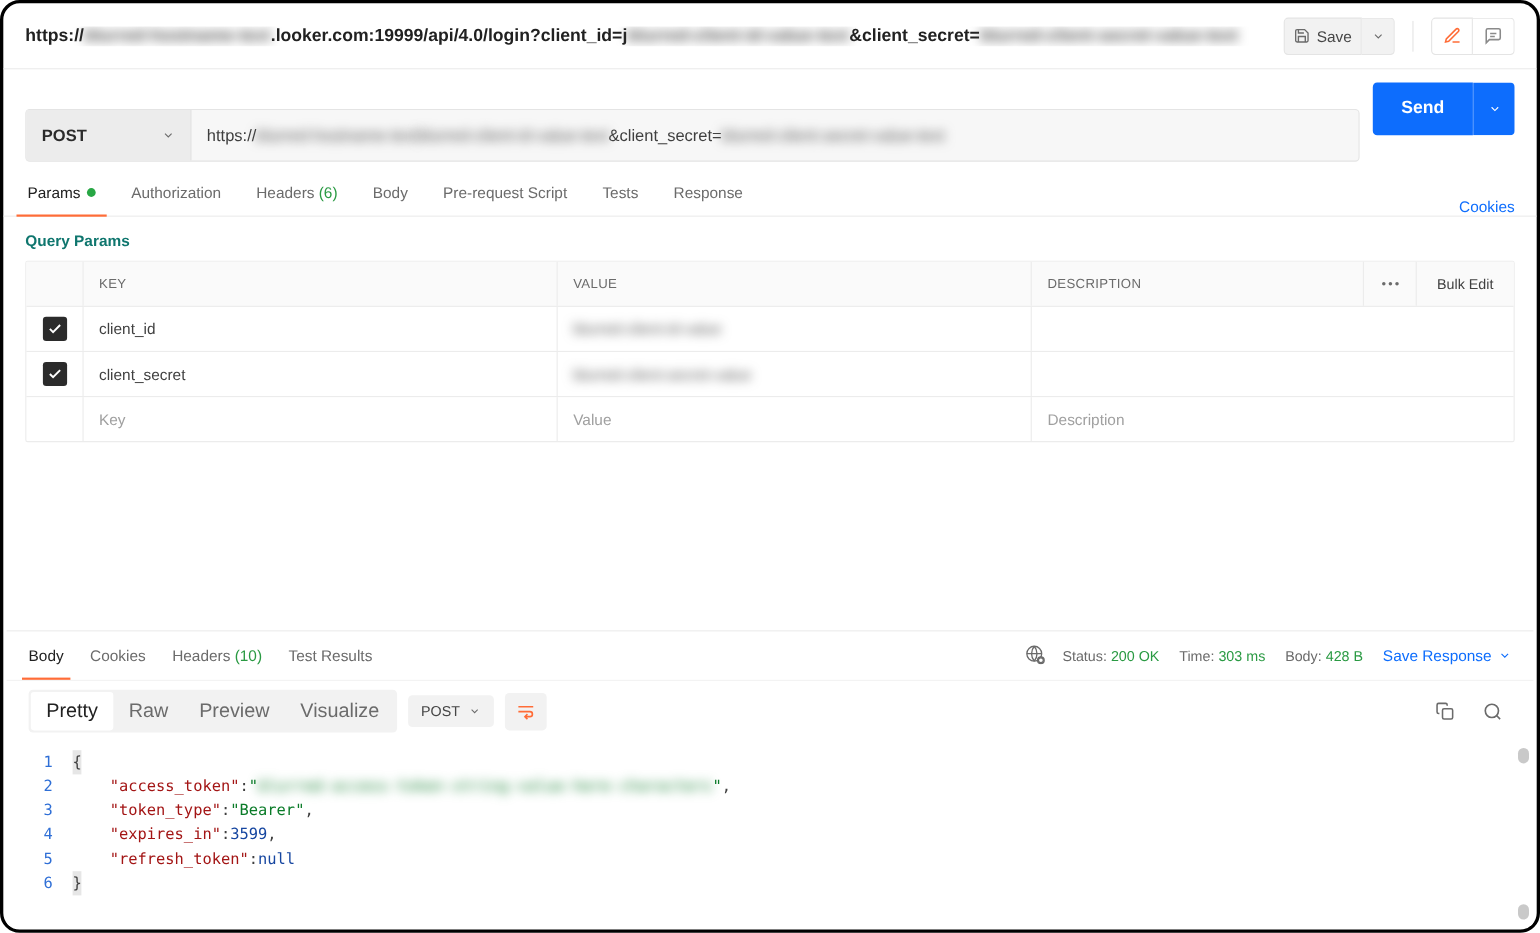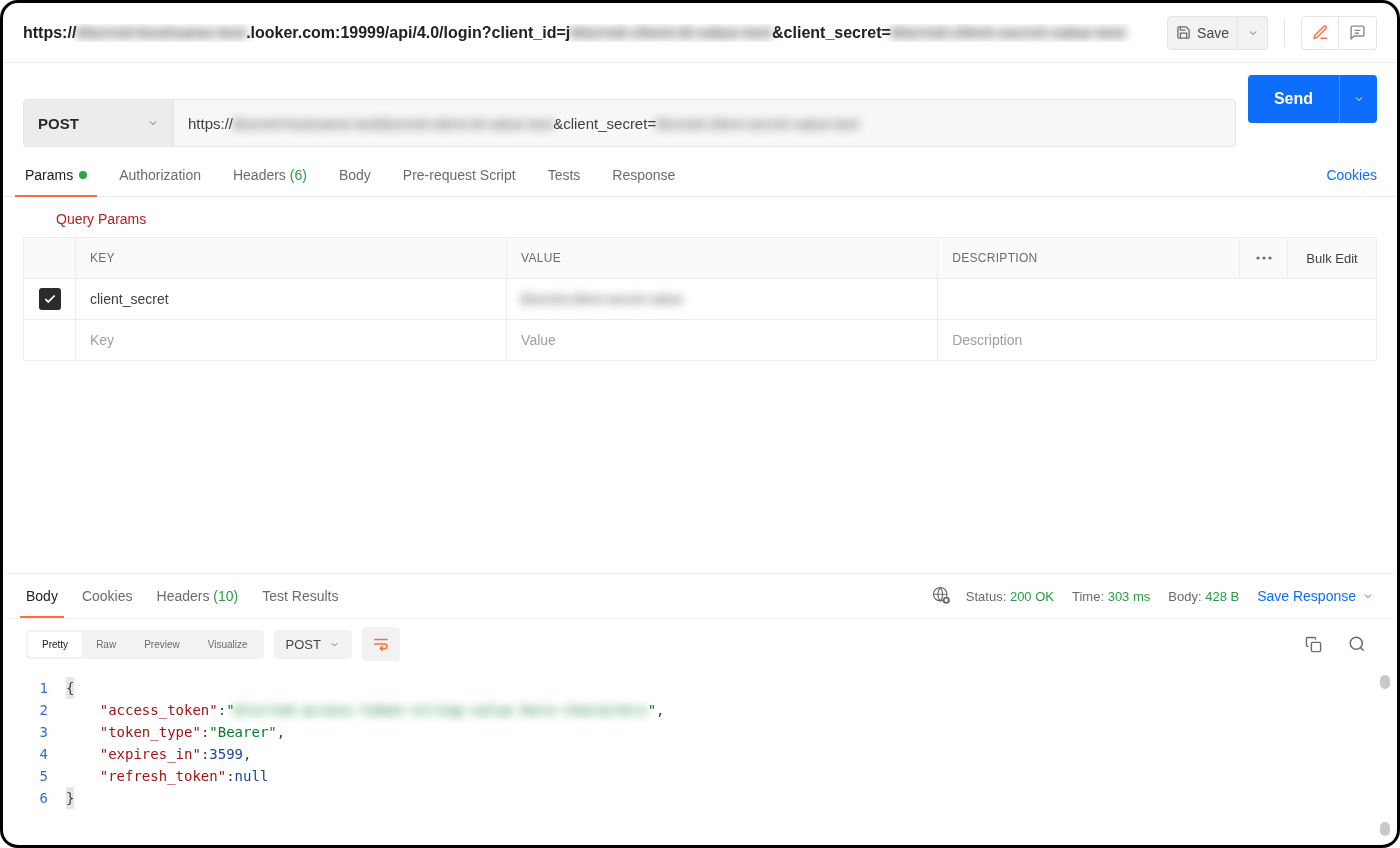--- a/index.html
+++ b/index.html
@@ -98,21 +98,21 @@
   }
   .send-drop {
     width: 38px; height: 48px;
     background: #0d6dfd; border: none; border-left: 1px solid rgba(255,255,255,0.25);
     border-radius: 0 4px 4px 0;
     display: flex; align-items: center; justify-content: center; cursor: pointer;
   }
 
   
   .req-tabs {
-    display: flex; align-items: center;
+    display: flex; align-items: flex-end;
     padding: 0 20px; height: 44px; margin-top: 6px;
     border-bottom: 1px solid #ececec;
     font-size: 14px; color: #6b6b6b;
   }
   .req-tab {
     padding: 0 2px; height: 100%; display: flex; align-items: center;
     margin-right: 28px; cursor: pointer; position: relative;
   }
   .req-tab.active { color: #212121; font-weight: 500; }
   .req-tab.active::after {
@@ -123,21 +123,21 @@
   .green { color: #2a9a43; }
   .req-tabs .spacer { flex: 1; }
   .cookies-link { color: #0d6dfd; font-weight: 500; cursor: pointer; }
 
   
   .section {
     padding: 0 20px;
   }
   .section-heading {
     padding: 14px 0 10px 0;
-    font-size: 14px; color: #b91c1c; font-weight: 400; margin-left: 33px;
+    font-size: 14px; color: #0f766e; font-weight: 700;
   }
   .params-table {
     border: 1px solid #ececec; border-radius: 2px;
   }
   .pt-row {
     display: grid;
     grid-template-columns: 52px 1fr 1fr 0.7fr 48px 88px;
     border-bottom: 1px solid #ececec;
     min-height: 40px;
     align-items: center;
@@ -191,21 +191,21 @@
   .resp-meta .value { color:#2a9a43; }
   .save-response { color:#0d6dfd; font-weight: 500; cursor:pointer; display:flex; align-items:center; gap:6px; margin-left:18px;}
 
   .resp-toolbar {
     display:flex; align-items:center; gap:10px;
     padding: 8px 20px;
     border-top: 1px solid #f2f2f2;
   }
   .view-tabs { display:flex; background:#f2f2f2; border-radius:4px; padding:2px; }
   .view-tab {
-    padding: 7px 14px; font-size:10px; color:#6b6b6b; border-radius:3px; cursor:pointer;
+    padding: 7px 14px; font-size:18px; color:#6b6b6b; border-radius:3px; cursor:pointer;
   }
   .view-tab.active { background:#fff; color:#212121; font-weight:500; }
   .format-drop {
     display:flex; align-items:center; gap:8px;
     padding: 7px 12px; background:#f2f2f2; border-radius:4px;
     font-size:13px; color:#464646; font-weight:500; cursor:pointer;
   }
   .wrap-btn {
     width:38px; height:34px; background:#f2f2f2; border-radius:4px;
     display:flex; align-items:center; justify-content:center; cursor:pointer;
@@ -340,20 +340,34 @@
       <div class="dots-btn">
         <svg width="16" height="4" viewBox="0 0 16 4">
             <circle cx="2" cy="2" r="1.6" fill="#6b6b6b"></circle>
             <circle cx="8" cy="2" r="1.6" fill="#6b6b6b"></circle>
             <circle cx="14" cy="2" r="1.6" fill="#6b6b6b"></circle>
           </svg>
       </div>
       <div class="bulk-edit">Bulk Edit</div>
     </div>
 
+    <div class="pt-row">
+      <div class="pt-check">
+        <div class="checkbox">
+          <svg width="14" height="14" viewBox="0 0 24 24" fill="none" stroke="#fff" stroke-width="3">
+              <polyline points="20 6 9 17 4 12"></polyline>
+            </svg>
+        </div>
+      </div>
+      <div class="pt-cell">client_id</div>
+      <div class="pt-cell">
+        <span class="blur">blurred-client-id-value</span>
+      </div>
+      <div class="pt-cell last" style="grid-column: 4 / span 3;"></div>
+    </div>
 
     <div class="pt-row">
       <div class="pt-check">
         <div class="checkbox">
           <svg width="14" height="14" viewBox="0 0 24 24" fill="none" stroke="#fff" stroke-width="3">
               <polyline points="20 6 9 17 4 12"></polyline>
             </svg>
         </div>
       </div>
       <div class="pt-cell">client_secret</div>

